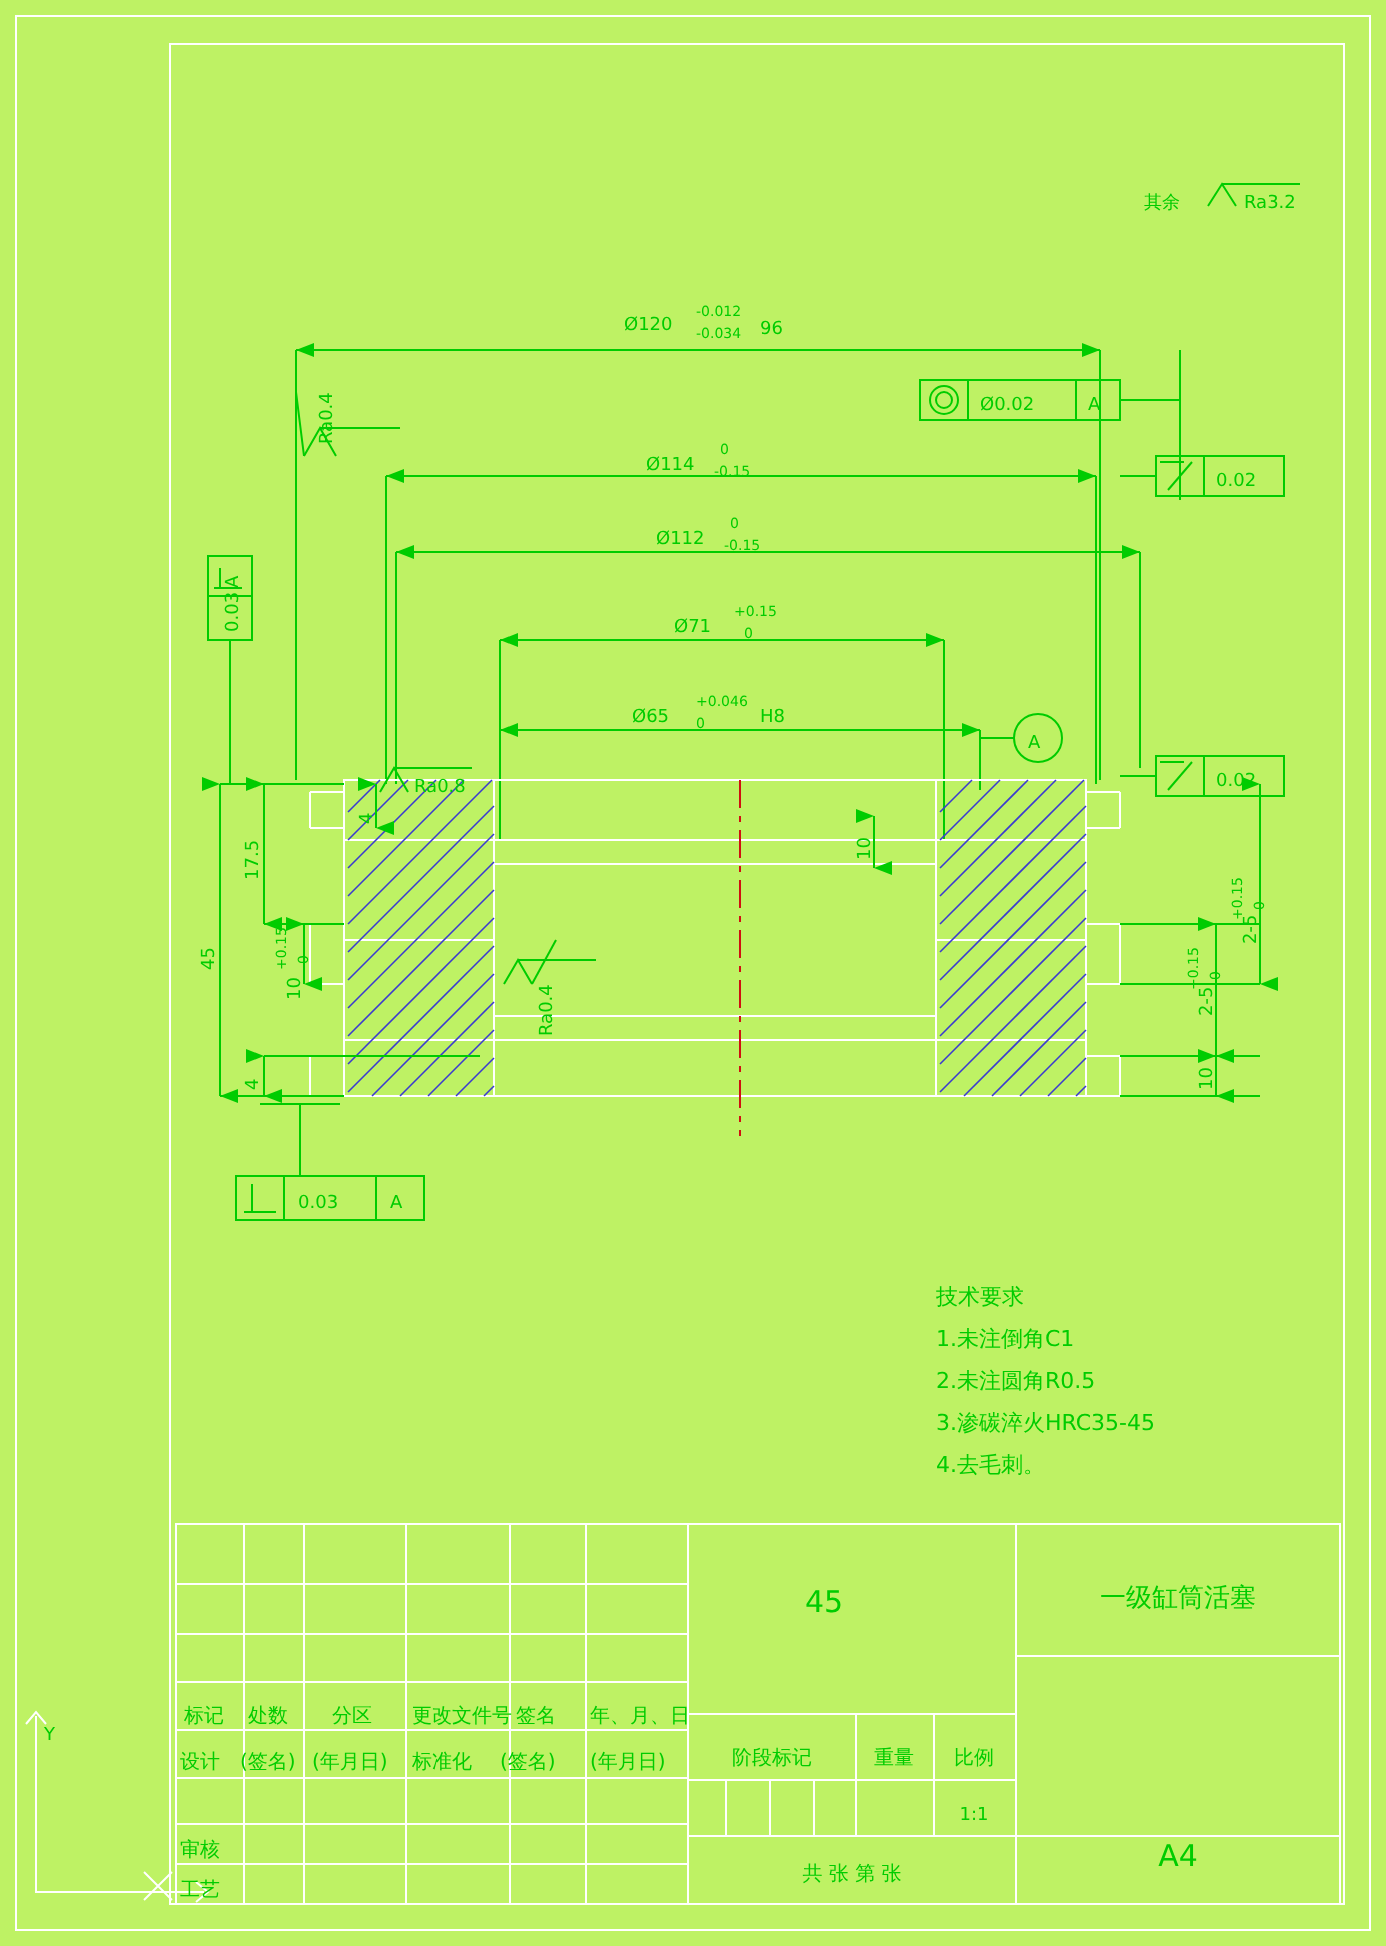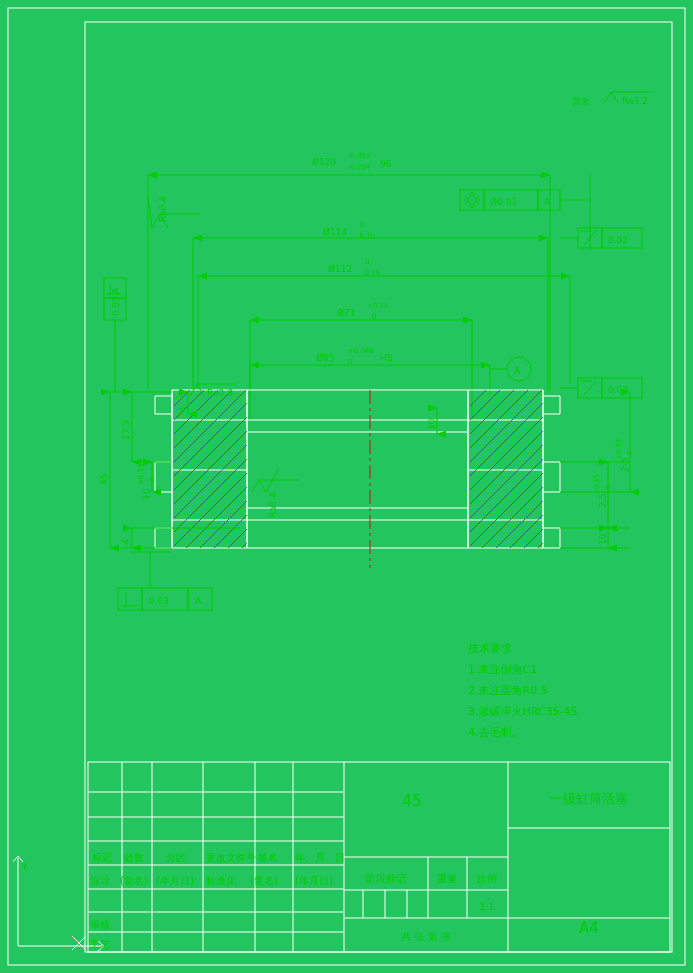--- a/index.html
+++ b/index.html
@@ -12,21 +12,21 @@
     height: 973px;
     position: relative;
     overflow: hidden;
     font-family: "DejaVu Sans", sans-serif;
   }
   #cad-root {
     position: absolute;
     left: 0; top: 0;
     width: 693px;
     height: 973px;
-    background: #22c55e;
+    background: #bef264;
   }
   svg.cad {
     position: absolute;
     left: 0; top: 0;
     width: 693px;
     height: 973px;
     display: block;
   }
   .g  { stroke: #00cc00; fill: none; stroke-width: 1; }
   .gw { stroke: #ffffff; fill: none; stroke-width: 1; }

